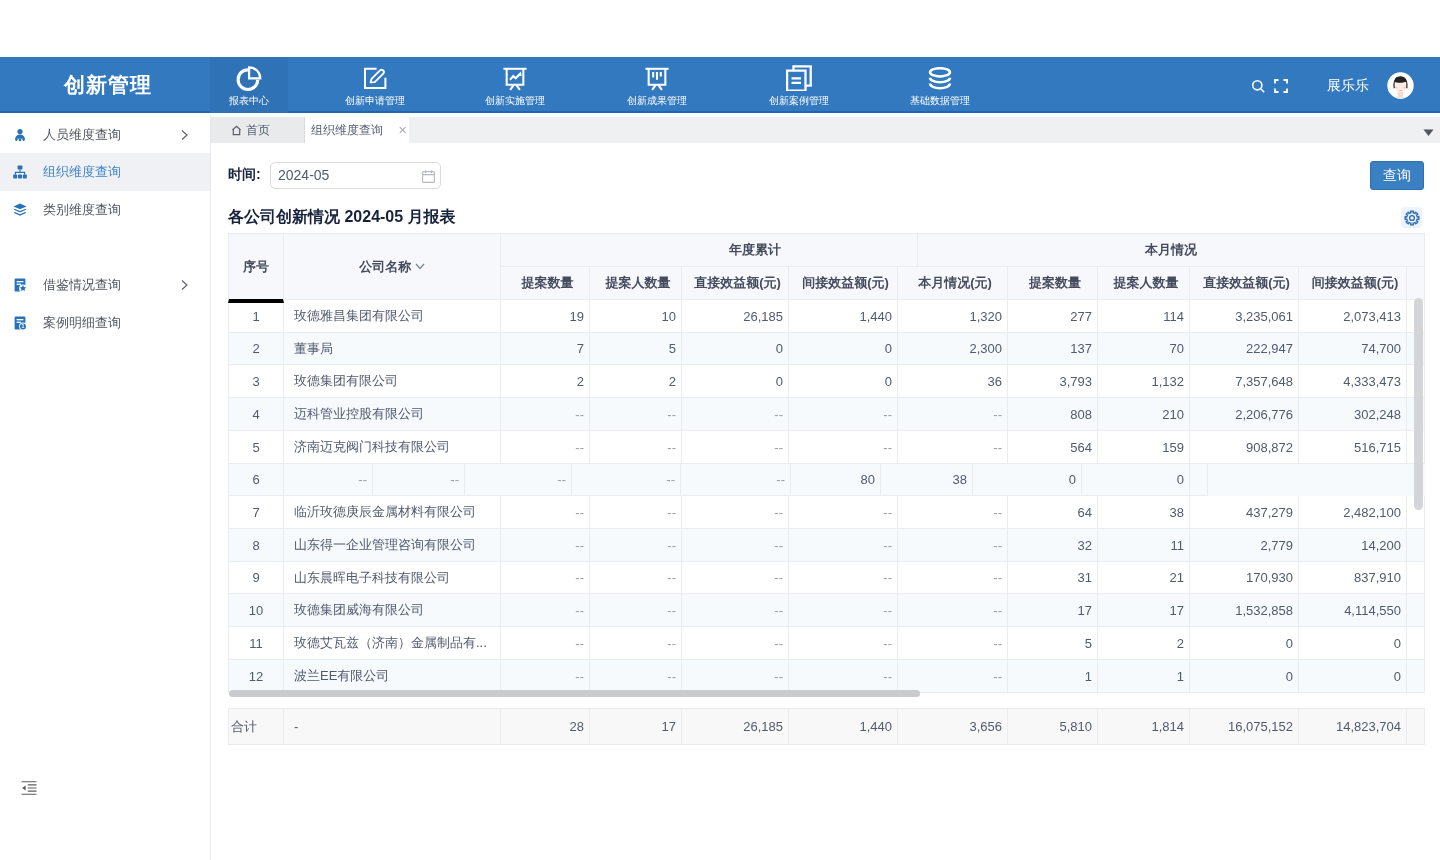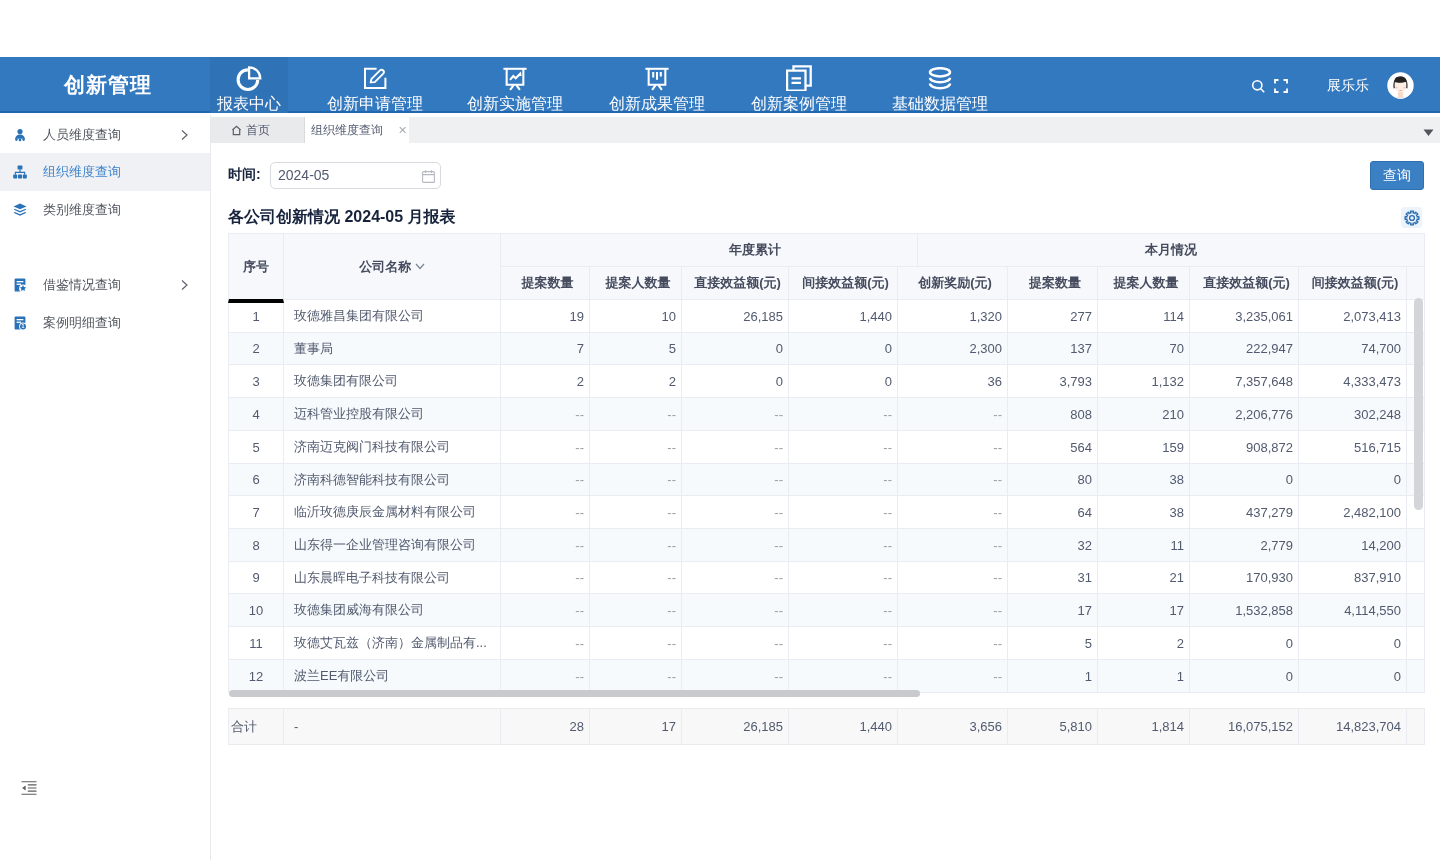--- a/index.html
+++ b/index.html
@@ -3,21 +3,21 @@
 <style>
 *{margin:0;padding:0;box-sizing:border-box}
 html,body{width:1440px;height:860px;overflow:hidden;background:#fff;
  font-family:"Liberation Sans",sans-serif;position:relative}
 
 #hdr{position:absolute;left:0;top:57px;width:1440px;height:56px;background:#3379c0;border-bottom:2px solid #2166ae}
 #brand{position:absolute;left:3px;top:0;width:210px;height:56px;line-height:56px;text-align:center;
  color:#fff;font-size:21px;font-weight:bold;letter-spacing:1px}
 .nav{position:absolute;top:0;height:56px;color:#fff;text-align:center}
 .nav .ic{position:absolute;left:50%;transform:translateX(-50%);top:10px;width:24px;height:24px}
-.nav .tx{position:absolute;left:50%;transform:translateX(-50%);top:37px;font-size:16px;white-space:nowrap}
+.nav .tx{position:absolute;left:50%;transform:translateX(-50%);top:37px;font-size:10px;white-space:nowrap}
 .nav.sel{background:#2f73b6}
 
 #tabbar{position:absolute;left:210px;top:117px;width:1230px;height:26px;background:#eff0f2}
 .tab{position:absolute;top:0;height:26px;font-size:12px;color:#515a6e;display:flex;align-items:center;white-space:nowrap}
 #tab1{left:0;width:95px;height:26px;background:#e9eaec;border-right:1px solid #d8dadc;padding-left:21px}
 #tab2{left:95px;width:104px;background:#fff;padding-left:6px}
 
 #side{position:absolute;left:0;top:115px;width:211px;height:745px;background:#fff;border-right:1px solid #e7e9ec}
 .mi{position:absolute;left:0;width:210px;height:38px;display:flex;align-items:center;font-size:13px;color:#51565e}
 .mi .mic{position:absolute;left:13px;top:50%;transform:translateY(-50%);width:14px;height:14px}
@@ -229,21 +229,21 @@
  <div class="cell" style="width:417px;justify-content:center;padding-left:102px;border-top:1px solid #e9ecf2">年度累计</div>
  <div class="cell" style="width:507px;justify-content:center;border-top:1px solid #e9ecf2">本月情况</div>
 </div>
 <div class="hrow hd" style="top:267px;height:33px">
  <div class="cell c0 bl" style="border:none;background:transparent"></div>
  <div class="cell c1" style="border:none;background:transparent"></div>
  <div class="cell c2">提案数量</div>
     <div class="cell c3">提案人数量</div>
  <div class="cell c4">直接效益额(元)</div>
     <div class="cell c5">间接效益额(元)</div>
- <div class="cell c6">创新奖励(元)</div>
+ <div class="cell c6">本月情况(元)</div>
  <div class="cell c7">提案数量</div>
     <div class="cell c8">提案人数量</div>
  <div class="cell c9">直接效益额(元)</div>
     <div class="cell c10">间接效益额(元)</div>
     <div class="cell c11"></div>
 </div>
 <div class="trow" style="top:300px;height:33px">
     <div class="cell c0 bl">1</div>
     <div class="cell c1">玫德雅昌集团有限公司</div>
     <div class="cell c2">19</div>
@@ -328,21 +328,20 @@
       <span style="color:#9aa0a8">--</span>
     </div>
     <div class="cell c7">564</div>
     <div class="cell c8">159</div>
     <div class="cell c9">908,872</div>
     <div class="cell c10">516,715</div>
     <div class="cell c11"></div>
   </div>
 <div class="trow zeb" style="top:464px;height:32px">
     <div class="cell c0 bl">6</div>
-    <div class="cell c1">济南科德智能科技有限公司</div>
     <div class="cell c2">
       <span style="color:#9aa0a8">--</span>
     </div>
     <div class="cell c3">
       <span style="color:#9aa0a8">--</span>
     </div>
     <div class="cell c4">
       <span style="color:#9aa0a8">--</span>
     </div>
     <div class="cell c5">

